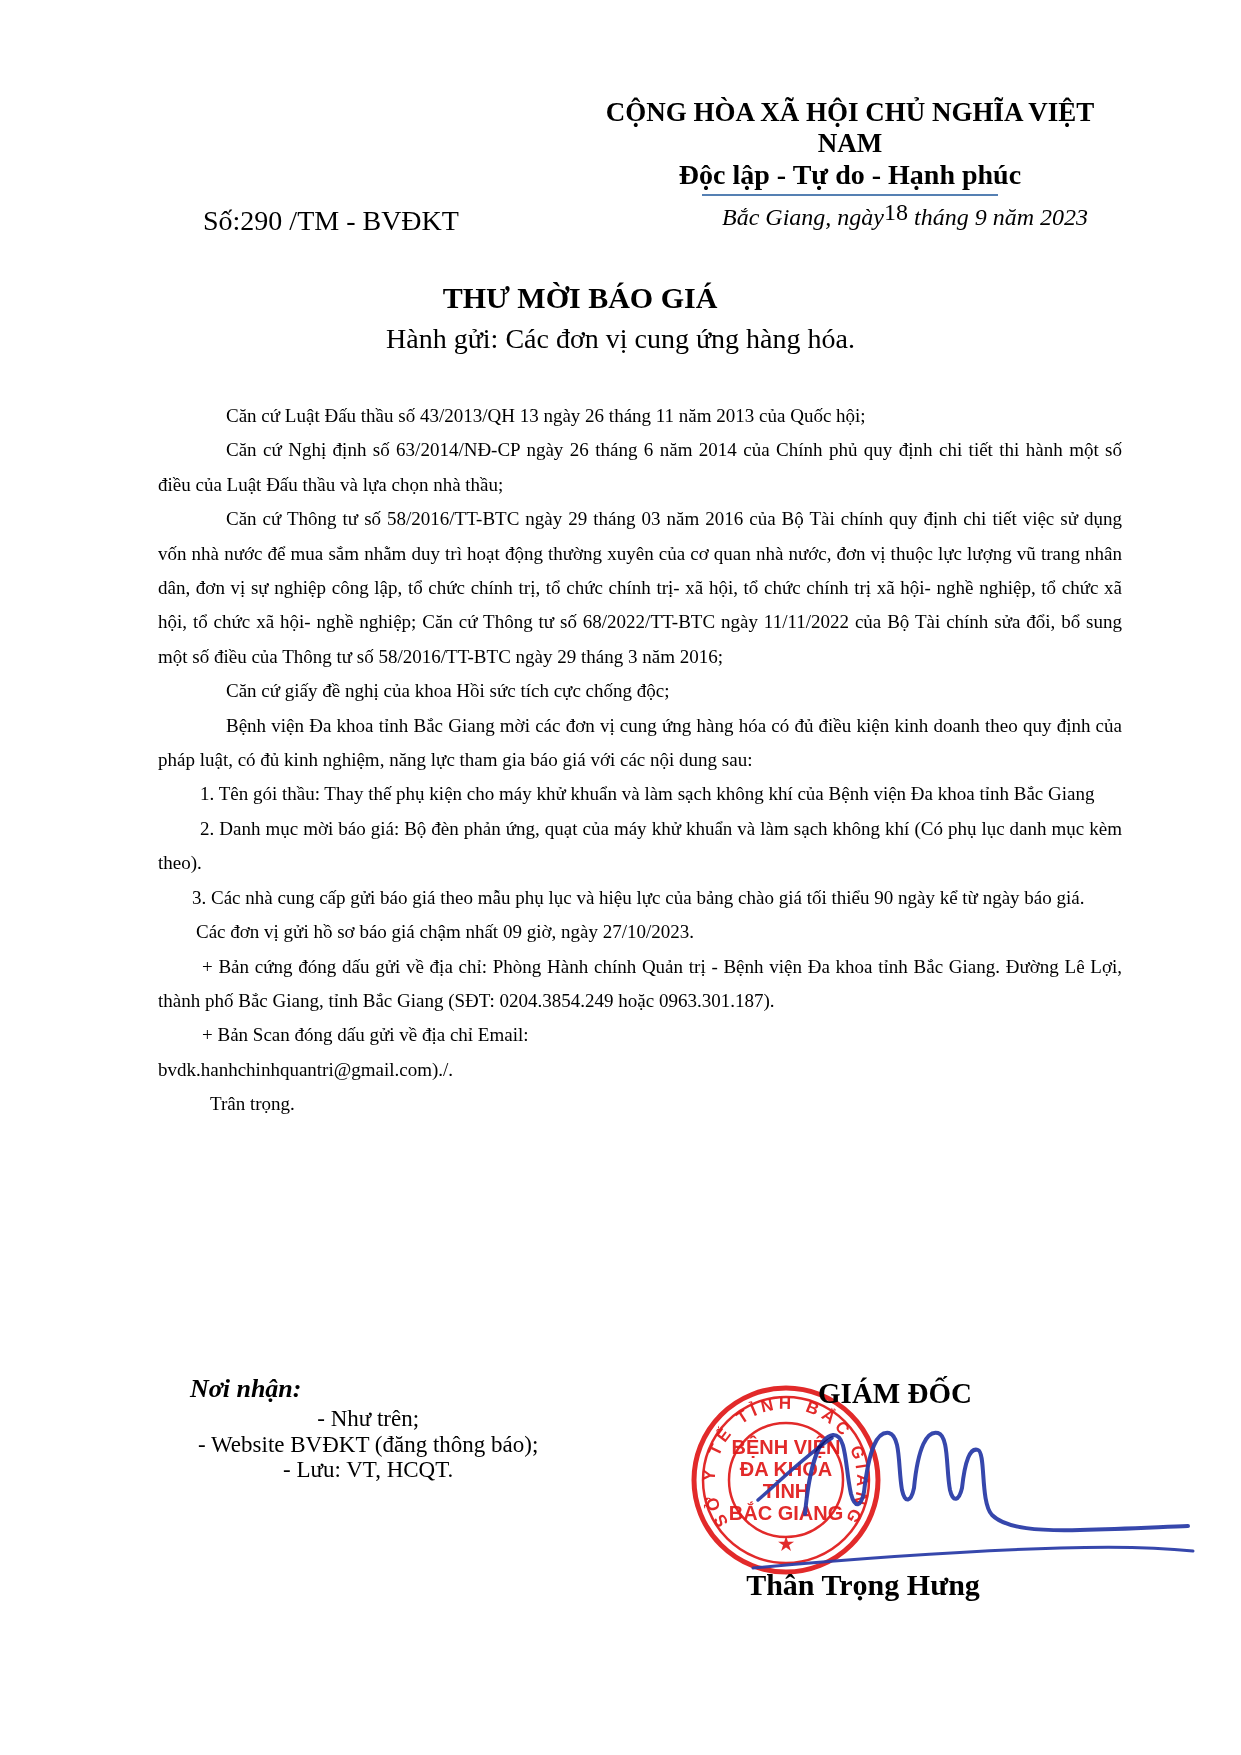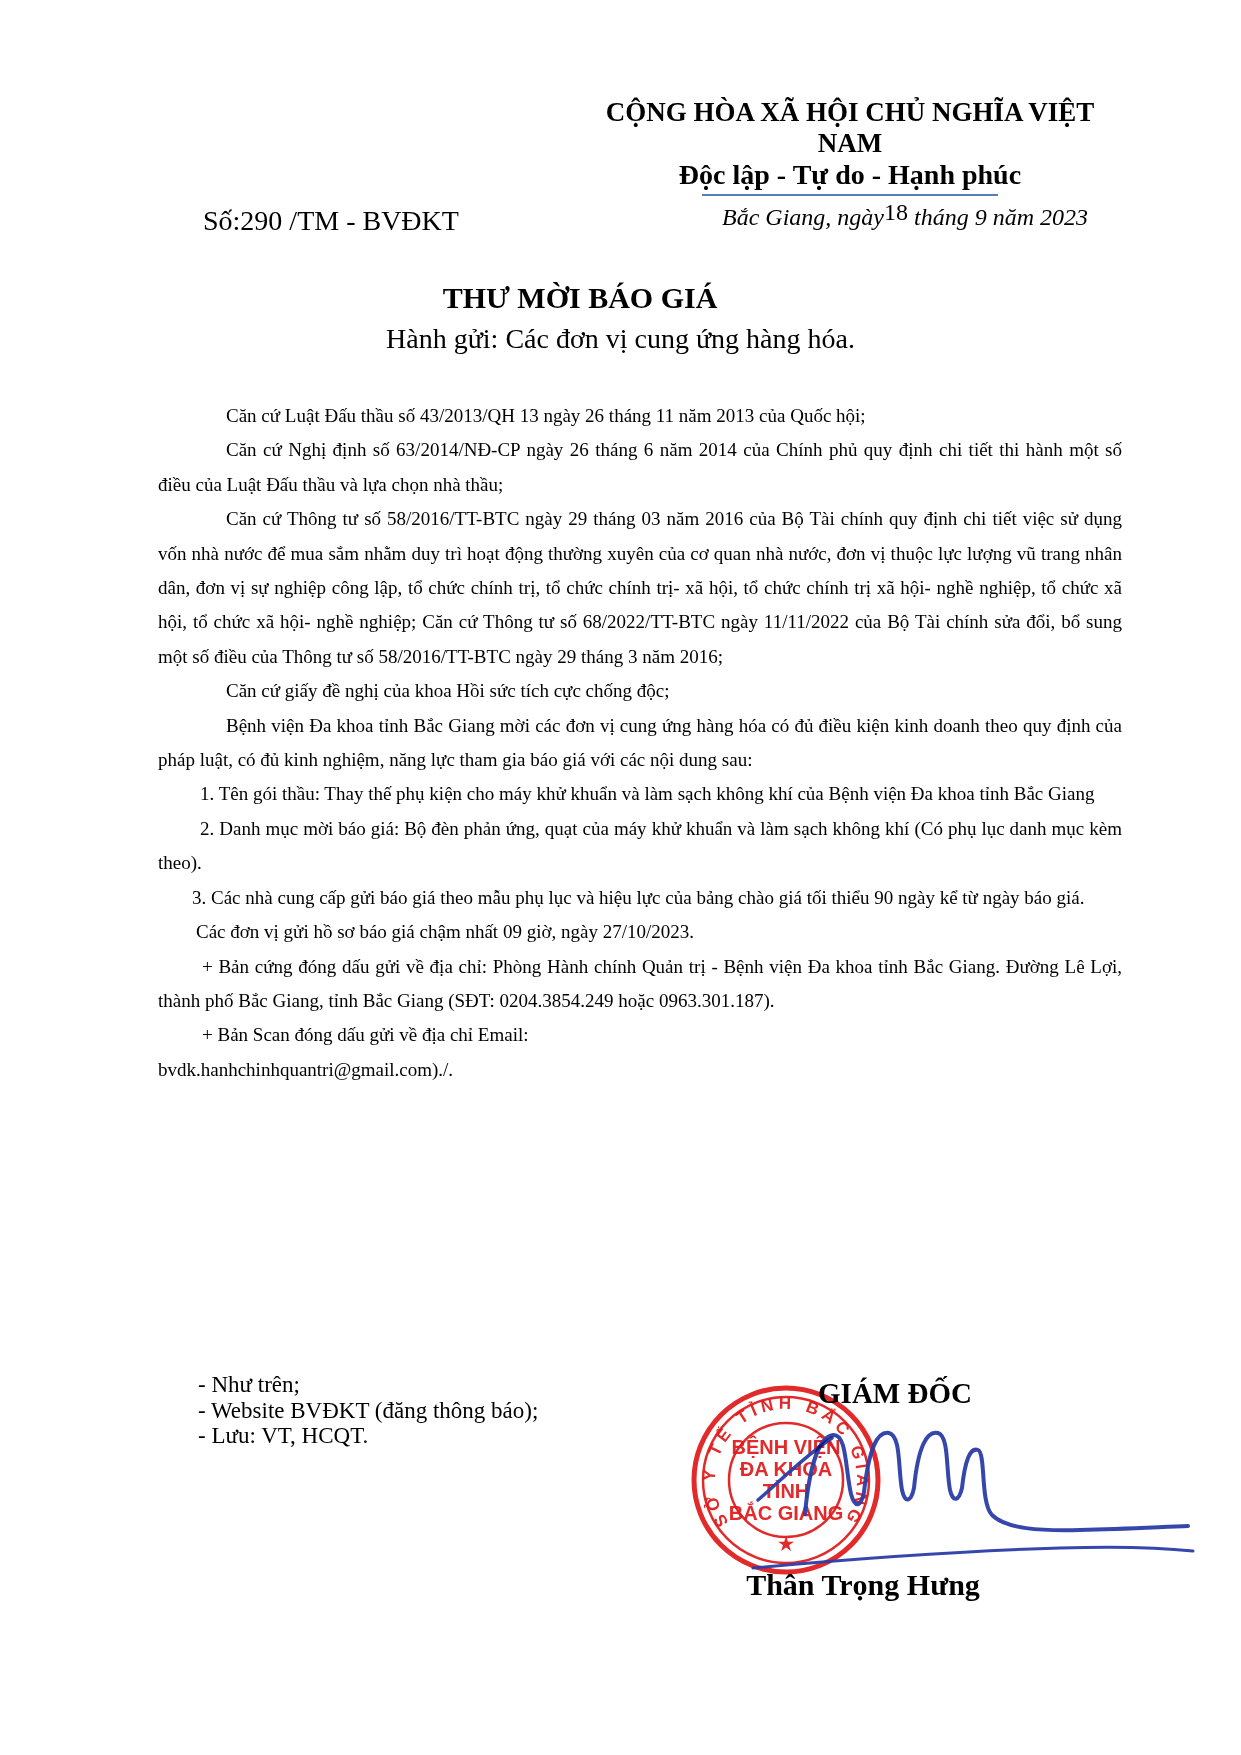--- a/index.html
+++ b/index.html
@@ -48,21 +48,21 @@
   p.num   { text-indent:42px; }
   p.num3  { margin-left:26px; text-indent:8px; }
   p.ind2  { text-indent:38px; text-align:left; }
   p.plus  { text-indent:44px; }
   p.plusL { text-indent:44px; text-align:left; }
   p.noind { text-indent:0;   text-align:left; }
   p.ind3  { text-indent:52px; text-align:left; }
   
   .recipients { position:absolute; left:190px; top:1372px; z-index:1; }
   .recipients .label { font-size:26px; font-weight:bold; font-style:italic; line-height:34px; }
-  .recipients .item  { font-size:23px; line-height:25.5px; margin-left:8px; }
+  .recipients .item  { font-size:23px; line-height:25.5px; margin-left:8px;text-align:center; }
   .director-title {
     position:absolute; left:770px; top:1377px; width:250px; z-index:3;
     text-align:center; font-size:29px; font-weight:bold;
   }
   .signer-name {
     position:absolute; left:738px; top:1568px; width:250px; z-index:3;
     text-align:center; font-size:30px; font-weight:bold;
   }
   .stamp-box { position:absolute; left:690px; top:1384px; width:192px; height:192px; z-index:2; }
   .sig-box   { position:absolute; left:700px; top:1395px; width:510px; height:190px; z-index:4; }
@@ -95,23 +95,25 @@
     <p class="ind">Căn cứ Thông tư số 58/2016/TT-BTC ngày 29 tháng 03 năm 2016 của Bộ Tài chính quy định chi tiết việc sử dụng vốn nhà nước để mua sắm nhằm duy trì hoạt động thường xuyên của cơ quan nhà nước, đơn vị thuộc lực lượng vũ trang nhân dân, đơn vị sự nghiệp công lập, tổ chức chính trị, tổ chức chính trị- xã hội, tổ chức chính trị xã hội- nghề nghiệp, tổ chức xã hội, tổ chức xã hội- nghề nghiệp; Căn cứ Thông tư số 68/2022/TT-BTC ngày 11/11/2022 của Bộ Tài chính sửa đổi, bổ sung một số điều của Thông tư số 58/2016/TT-BTC ngày 29 tháng 3 năm 2016;</p>
     <p class="ind">Căn cứ giấy đề nghị của khoa Hồi sức tích cực chống độc;</p>
     <p class="ind">Bệnh viện Đa khoa tỉnh Bắc Giang mời các đơn vị cung ứng hàng hóa có đủ điều kiện kinh doanh theo quy định của pháp luật, có đủ kinh nghiệm, năng lực tham gia báo giá với các nội dung sau:</p>
     <p class="num">1. Tên gói thầu: Thay thế phụ kiện cho máy khử khuẩn và làm sạch không khí của Bệnh viện Đa khoa tỉnh Bắc Giang</p>
     <p class="num">2. Danh mục mời báo giá: Bộ đèn phản ứng, quạt của máy khử khuẩn và làm sạch không khí (Có phụ lục danh mục kèm theo).</p>
     <p class="num3">3. Các nhà cung cấp gửi báo giá theo mẫu phụ lục và hiệu lực của bảng chào giá tối thiểu 90 ngày kể từ ngày báo giá.</p>
     <p class="ind2">Các đơn vị gửi hồ sơ báo giá chậm nhất 09 giờ, ngày 27/10/2023.</p>
     <p class="plus">+ Bản cứng đóng dấu gửi về địa chỉ: Phòng Hành chính Quản trị - Bệnh viện Đa khoa tỉnh Bắc Giang. Đường Lê Lợi, thành phố Bắc Giang, tỉnh Bắc Giang (SĐT: 0204.3854.249 hoặc 0963.301.187).</p>
     <p class="plusL">+ Bản Scan đóng dấu gửi về địa chỉ Email:</p>
     <p class="noind">bvdk.hanhchinhquantri@gmail.com)./.</p>
+    <p class="ind3">Trân trọng.</p>
   </div>
 
   <div class="recipients">
+    <div class="label">Nơi nhận:</div>
     <div class="item">- Như trên;</div>
     <div class="item">- Website BVĐKT (đăng thông báo);</div>
     <div class="item">- Lưu: VT, HCQT.</div>
   </div>
 
   <div class="director-title">GIÁM ĐỐC</div>
 
   <div class="stamp-box">
     <svg width="192" height="192" viewBox="0 0 192 192">
       <g fill="none" stroke="#e01a1a" opacity="0.93">

